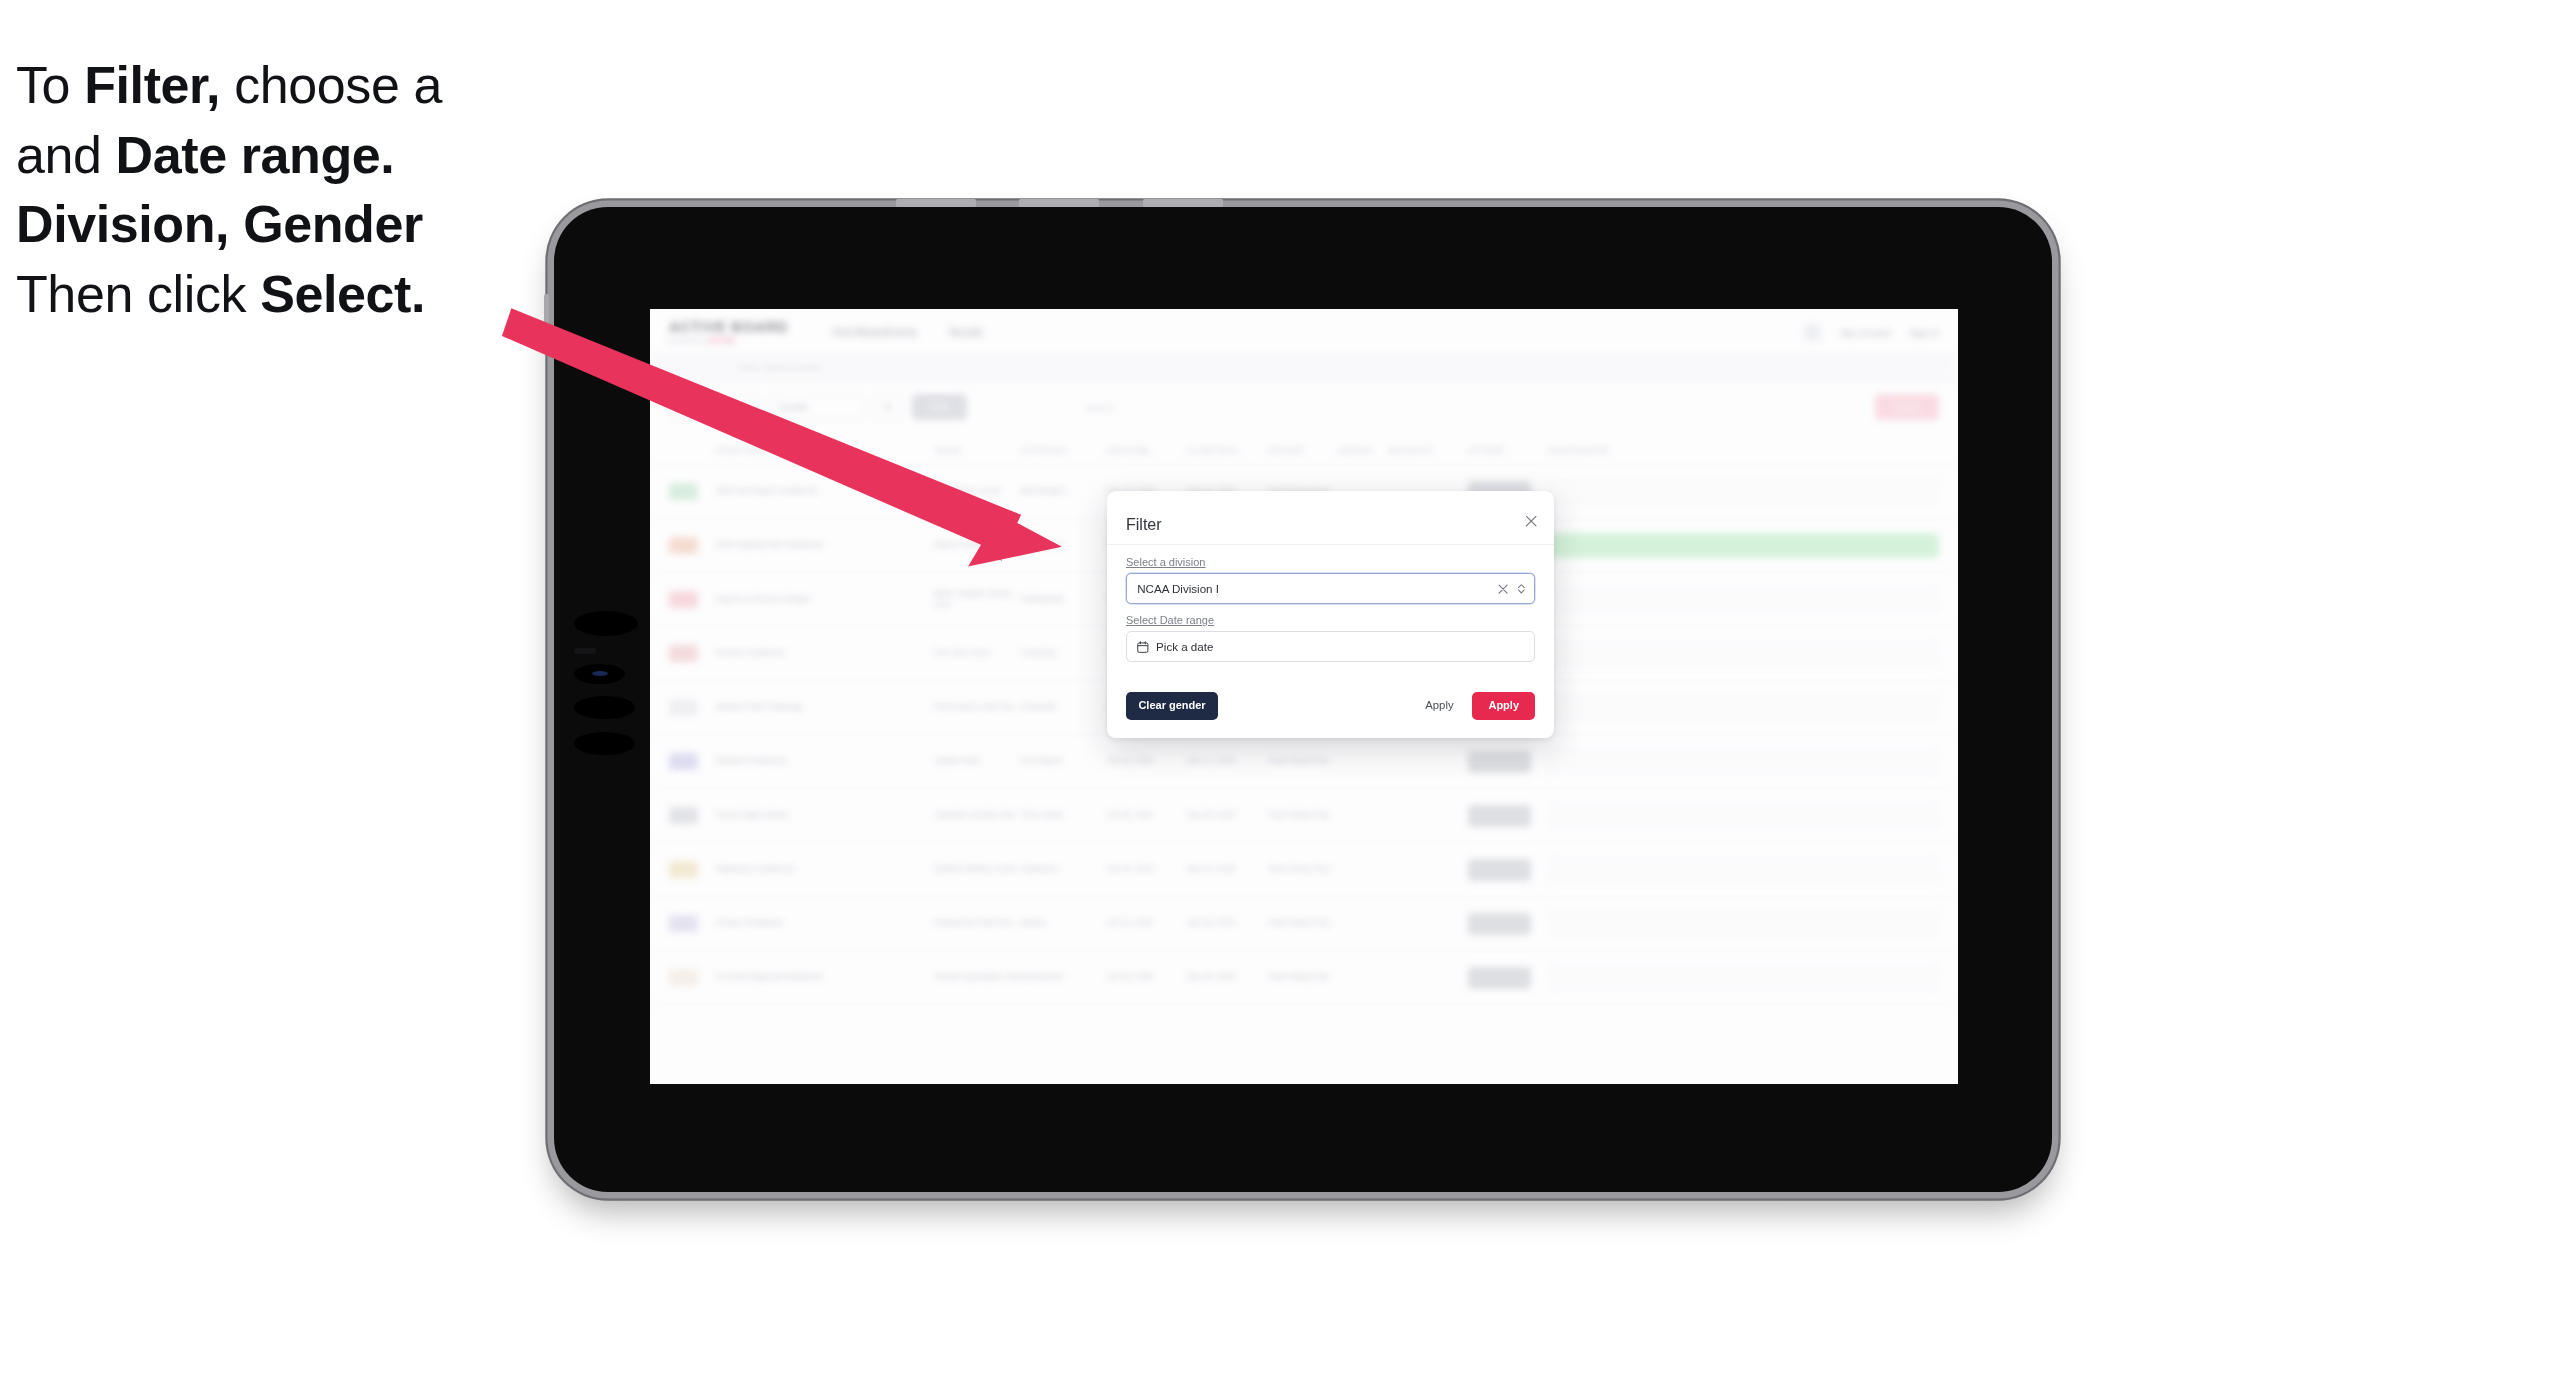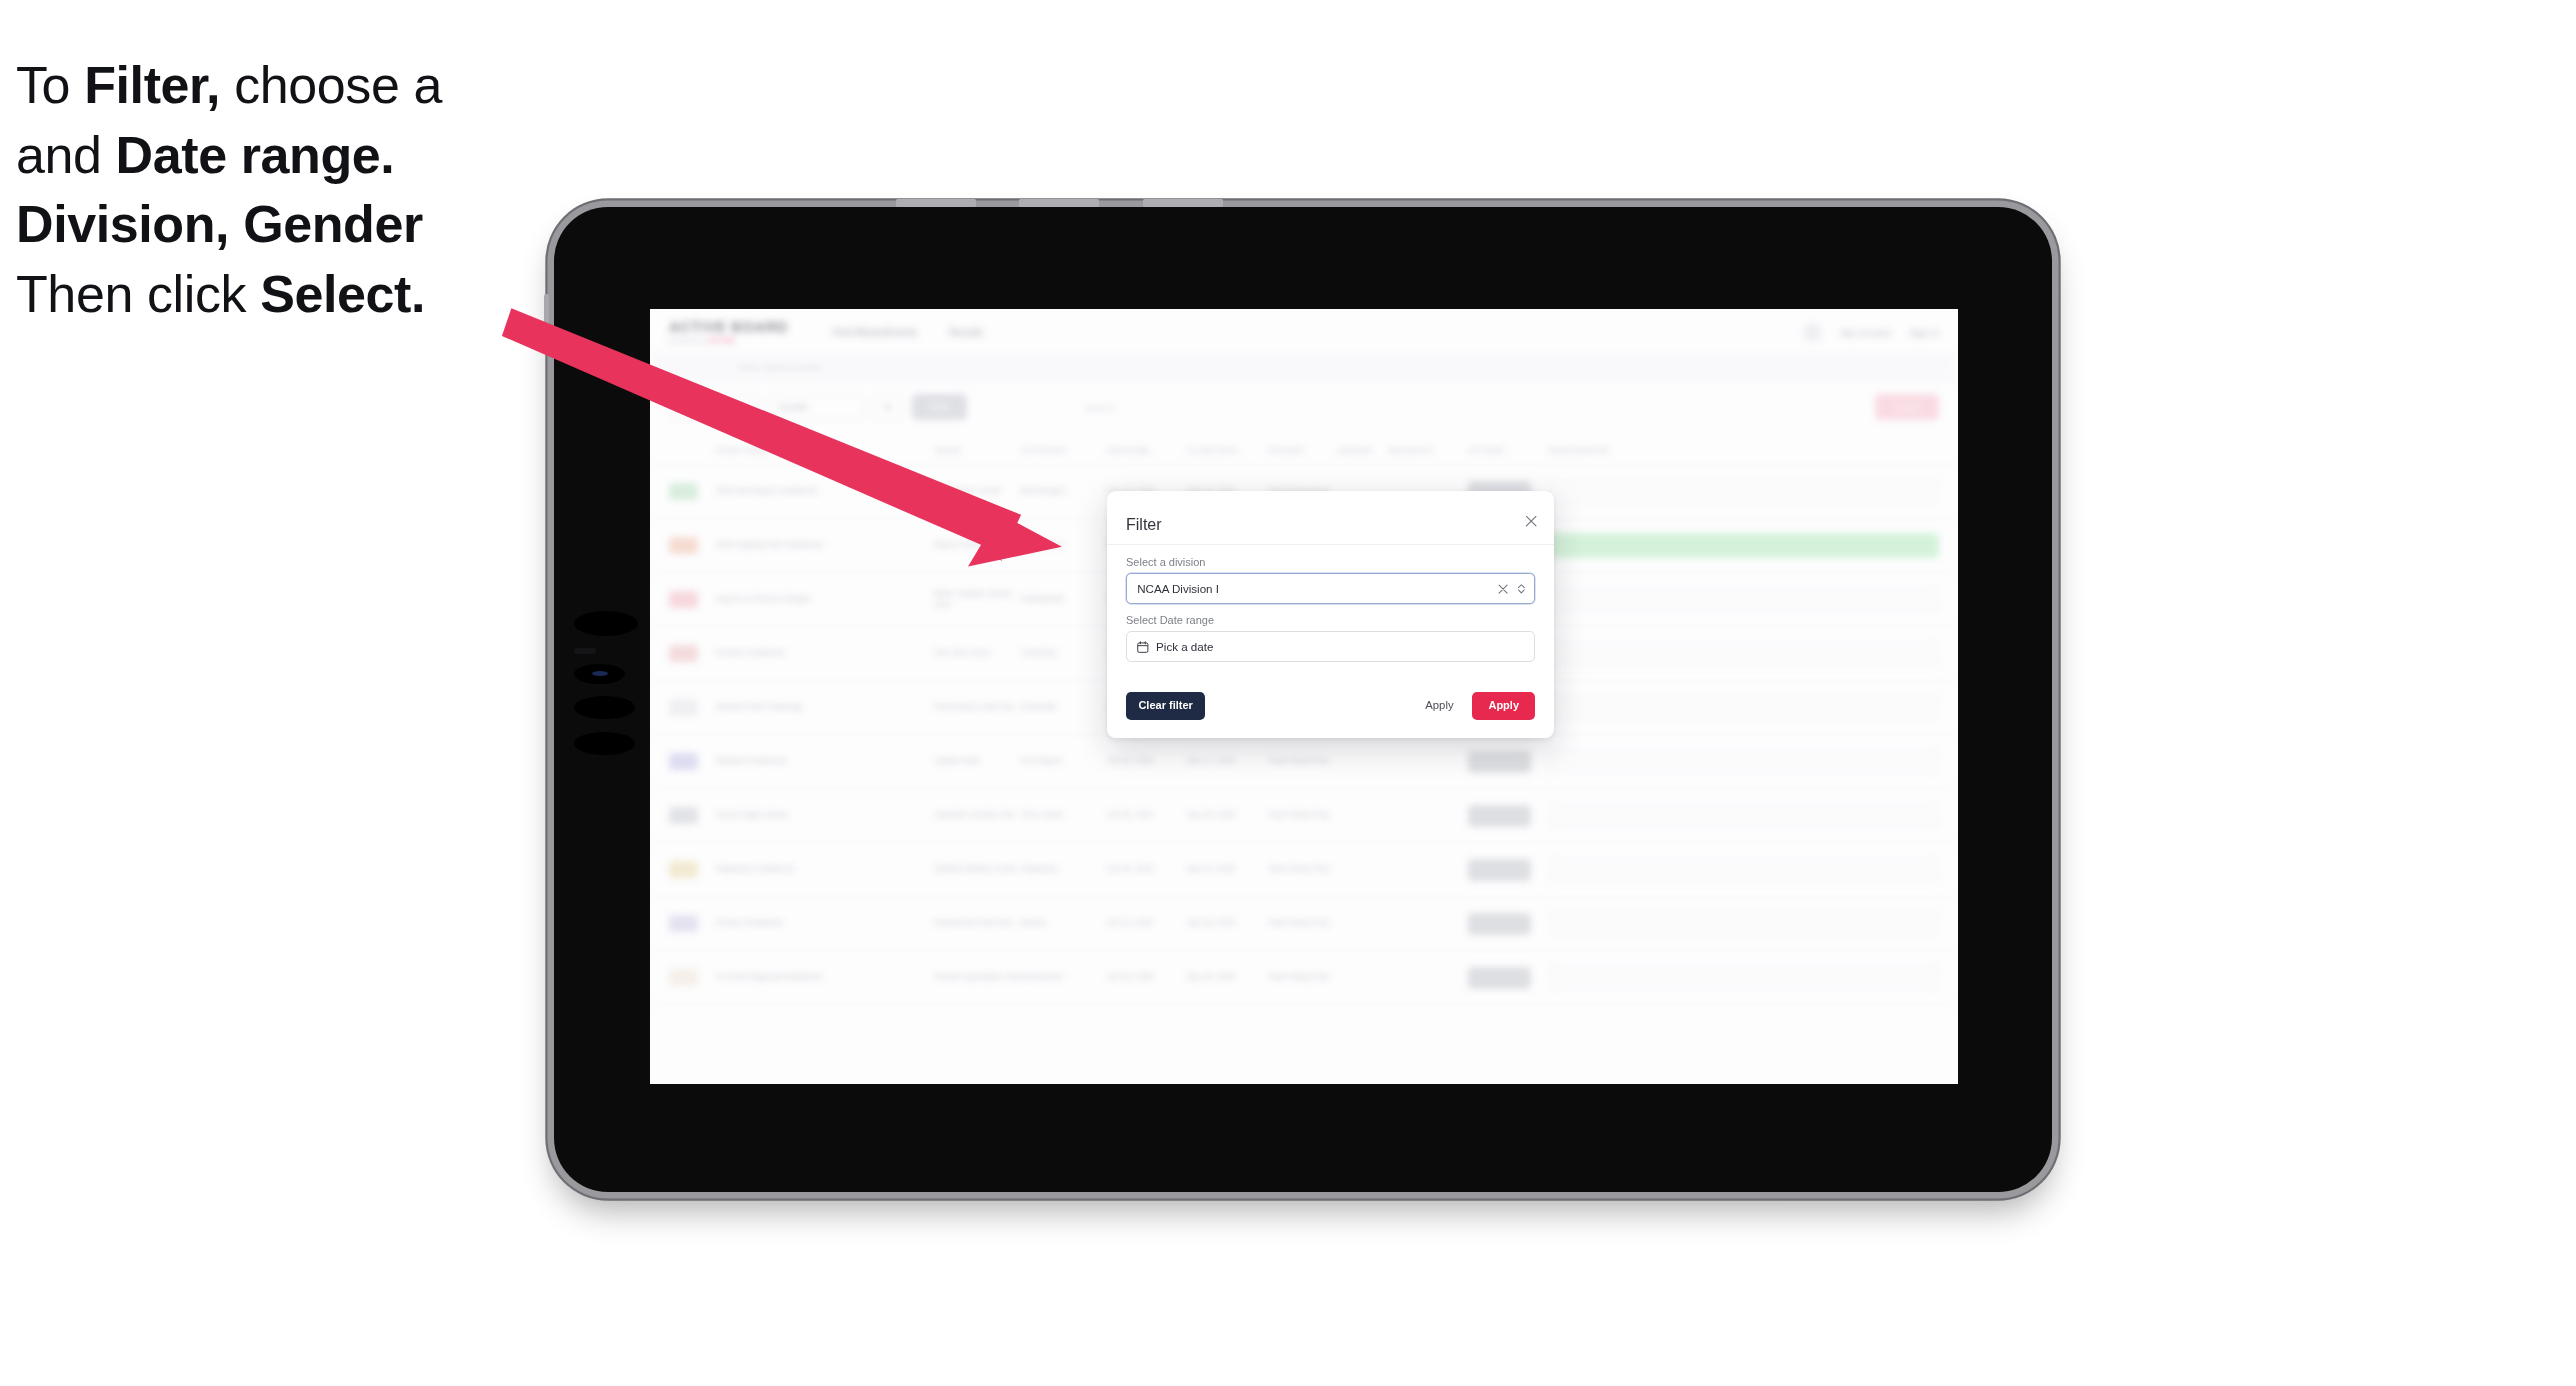--- a/index.html
+++ b/index.html
@@ -327,20 +327,21 @@
     color: #6e717a;
     cursor: pointer;
   }
   .dlg-body { padding: 11.6px 19px 0 19px; }
   .field { margin-bottom: 10.2px; }
   .field-label {
     font-size: 11px;
     color: #7d8089;
     margin-bottom: 5.8px;
     line-height: 1;
+    text-decoration: underline;
   }
   .field-ctl {
     position: relative;
     height: 31px;
     border: 0.7px solid #dcdee3;
     border-radius: 5.1px;
     background: #fff;
     display: flex;
     align-items: center;
     padding: 0 10.2px;
@@ -711,21 +712,21 @@
                 <path d="M11.4 1 V4" stroke="currentColor" stroke-width="1.3" stroke-linecap="round"></path>
               </svg>
             </span>
             <span class="placeholder-txt">Pick a date</span>
           </div>
         </div>
 
       </div>
 
       <div class="dlg-foot">
-        <button class="btn btn-clear">Clear filter</button>
+        <button class="btn btn-clear">Clear gender</button>
         <button class="btn btn-cancel">Apply</button>
         <button class="btn btn-apply">Apply</button>
       </div>
 
     </div>
   </div>
 </div>
 
 <svg id="arrow-svg" viewBox="0 0 3542 1906">
   <g fill="#e8335c">

